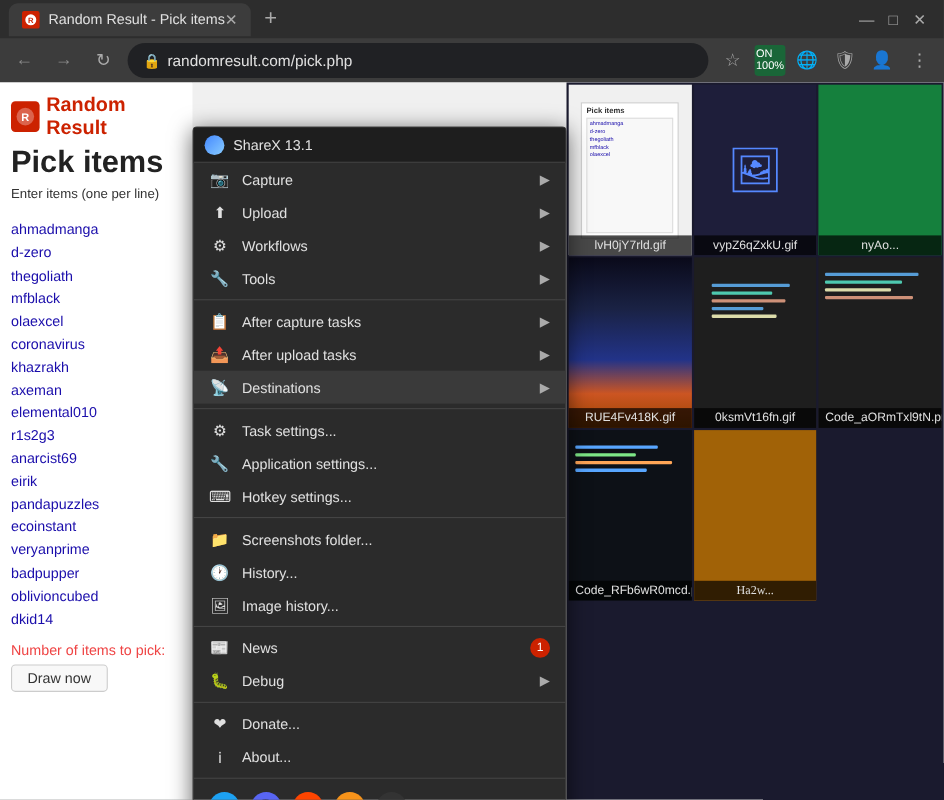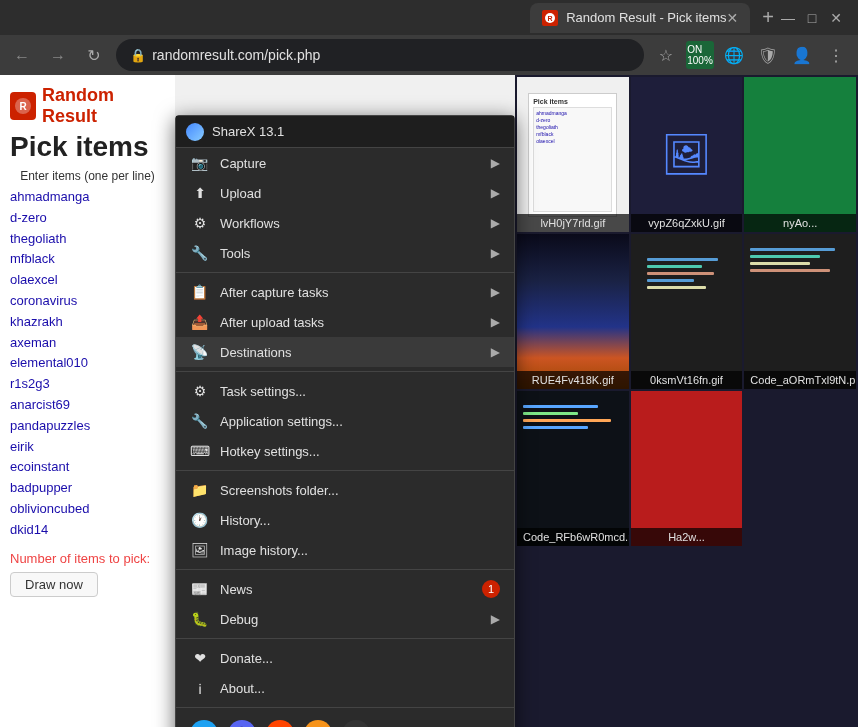--- a/index.html
+++ b/index.html
@@ -1,21 +1,21 @@
 <!DOCTYPE html>
 <html><head>
   <meta charset="utf-8">
   <style>
     * { margin: 0; padding: 0; box-sizing: border-box; }
     body { font-family: 'Segoe UI', Arial, sans-serif; background: #202124; width: 858px; height: 727px; overflow: hidden; position: relative; }
 
     
     .browser-chrome { background: #3c3c3c; width: 100%; }
     .title-bar { display: flex; align-items: center; height: 35px; background: #2d2d2d; padding: 0 8px; }
-    .title-bar-left { display: flex; align-items: center; flex: 1; justify-content: flex-end; }
+    .title-bar-left { display: flex; align-items: center; flex: 1; }
     .tab { display: flex; align-items: center; background: #3c3c3c; border-radius: 8px 8px 0 0; padding: 0 12px; height: 30px; min-width: 200px; color: #e0e0e0; font-size: 13px; margin-right: 4px; }
     .tab .favicon { width: 16px; height: 16px; background: #cc2200; border-radius: 2px; margin-right: 8px; display: flex; align-items: center; justify-content: center; }
     .tab-close { margin-left: auto; color: #aaa; cursor: pointer; font-size: 14px; }
     .new-tab-btn { background: none; border: none; color: #aaa; font-size: 20px; cursor: pointer; padding: 0 8px; }
     .window-controls { display: flex; gap: 12px; padding-right: 8px; }
     .wc-btn { width: 12px; height: 12px; color: #aaa; font-size: 18px; cursor: pointer; display: flex; align-items: center; justify-content: center; }
 
     .address-bar-row { display: flex; align-items: center; height: 40px; padding: 0 8px; gap: 8px; background: #3c3c3c; }
     .nav-btn { background: none; border: none; color: #aaa; cursor: pointer; font-size: 16px; width: 28px; height: 28px; display: flex; align-items: center; justify-content: center; border-radius: 50%; }
     .address-bar { flex: 1; background: #202124; border: none; border-radius: 20px; color: #e0e0e0; padding: 6px 14px; font-size: 14px; display: flex; align-items: center; height: 32px; }
@@ -26,21 +26,21 @@
 
     
     .page-content { display: flex; width: 100%; height: calc(727px - 75px); background: white; }
 
     
     .webpage-left { width: 175px; background: white; padding: 10px; overflow: hidden; flex-shrink: 0; }
     .site-header { display: flex; align-items: center; gap: 6px; margin-bottom: 4px; }
     .site-logo { width: 28px; height: 28px; background: #cc2200; border-radius: 4px; display: flex; align-items: center; justify-content: center; color: white; font-size: 16px; }
     .site-name { color: #cc2200; font-size: 18px; font-weight: bold; }
     .page-title { font-size: 28px; font-weight: bold; color: #222; margin-bottom: 6px; }
-    .page-subtitle { font-size: 12px; color: #333; margin-bottom: 4px; text-align: center; }
+    .page-subtitle { font-size: 12px; color: #333; margin-bottom: 16px; }
     .item-list { list-style: none; }
     .item-list li a { color: #1a0dab; text-decoration: none; font-size: 13px; line-height: 1.6; }
     .draw-section { margin-top: 10px; }
     .draw-label { font-size: 13px; color: #ef4444; margin-bottom: 6px; }
     .draw-btn { background: #f8f8f8; border: 1px solid #ccc; border-radius: 4px; padding: 4px 14px; font-size: 13px; cursor: pointer; color: #333; }
 
     
     .sharex-overlay { position: absolute; left: 175px; top: 115px; width: 340px; background: #2b2b2b; border: 1px solid #444; border-radius: 4px; box-shadow: 0 4px 20px rgba(0,0,0,0.6); z-index: 100; }
     .sharex-title-bar { display: flex; align-items: center; height: 32px; padding: 0 10px; background: #1e1e1e; border-bottom: 1px solid #444; }
     .sharex-logo { width: 18px; height: 18px; border-radius: 50%; background: linear-gradient(135deg, #4488ff, #88ccff); margin-right: 8px; }
@@ -141,23 +141,24 @@
       <li><a href="#">d-zero</a></li>
       <li><a href="#">thegoliath</a></li>
       <li><a href="#">mfblack</a></li>
       <li><a href="#">olaexcel</a></li>
       <li><a href="#">coronavirus</a></li>
       <li><a href="#">khazrakh</a></li>
       <li><a href="#">axeman</a></li>
       <li><a href="#">elemental010</a></li>
       <li><a href="#">r1s2g3</a></li>
       <li><a href="#">anarcist69</a></li>
+      <li><a href="#">eirik</a></li>
       <li><a href="#">pandapuzzles</a></li>
-      <li><a href="#">eirik</a></li>
       <li><a href="#">ecoinstant</a></li>
+      <li><a href="#">veryanprime</a></li>
       <li><a href="#">badpupper</a></li>
       <li><a href="#">oblivioncubed</a></li>
       <li><a href="#">dkid14</a></li>
     </ul>
     <div class="draw-section">
       <div class="draw-label">Number of items to pick:</div>
       <button class="draw-btn">Draw now</button>
     </div>
   </div>
 
@@ -317,17 +318,17 @@
     </div>
     <div class="gallery-item" style="background:#0d1117;padding:6px;">
       <div style="width:100%;height:100%;display:flex;flex-direction:column;justify-content:flex-start;padding-top:8px;">
         <div style="height:3px;background:#58a6ff;margin-bottom:4px;width:75%;border-radius:1px;"></div>
         <div style="height:3px;background:#7ee787;margin-bottom:4px;width:55%;border-radius:1px;"></div>
         <div style="height:3px;background:#ffa657;margin-bottom:4px;width:88%;border-radius:1px;"></div>
         <div style="height:3px;background:#58a6ff;margin-bottom:4px;width:65%;border-radius:1px;"></div>
       </div>
       <div class="gallery-label">Code_RFb6wR0mcd.png</div>
     </div>
-    <div class="gallery-item" style="background:#b91c1c;">
+    <div class="gallery-item" style="background:#a16207;font-family:Liberation Serif, serif;">
       <div class="gallery-label">Ha2w...</div>
     </div>
   </div>
 </div>
 
 </body></html>

